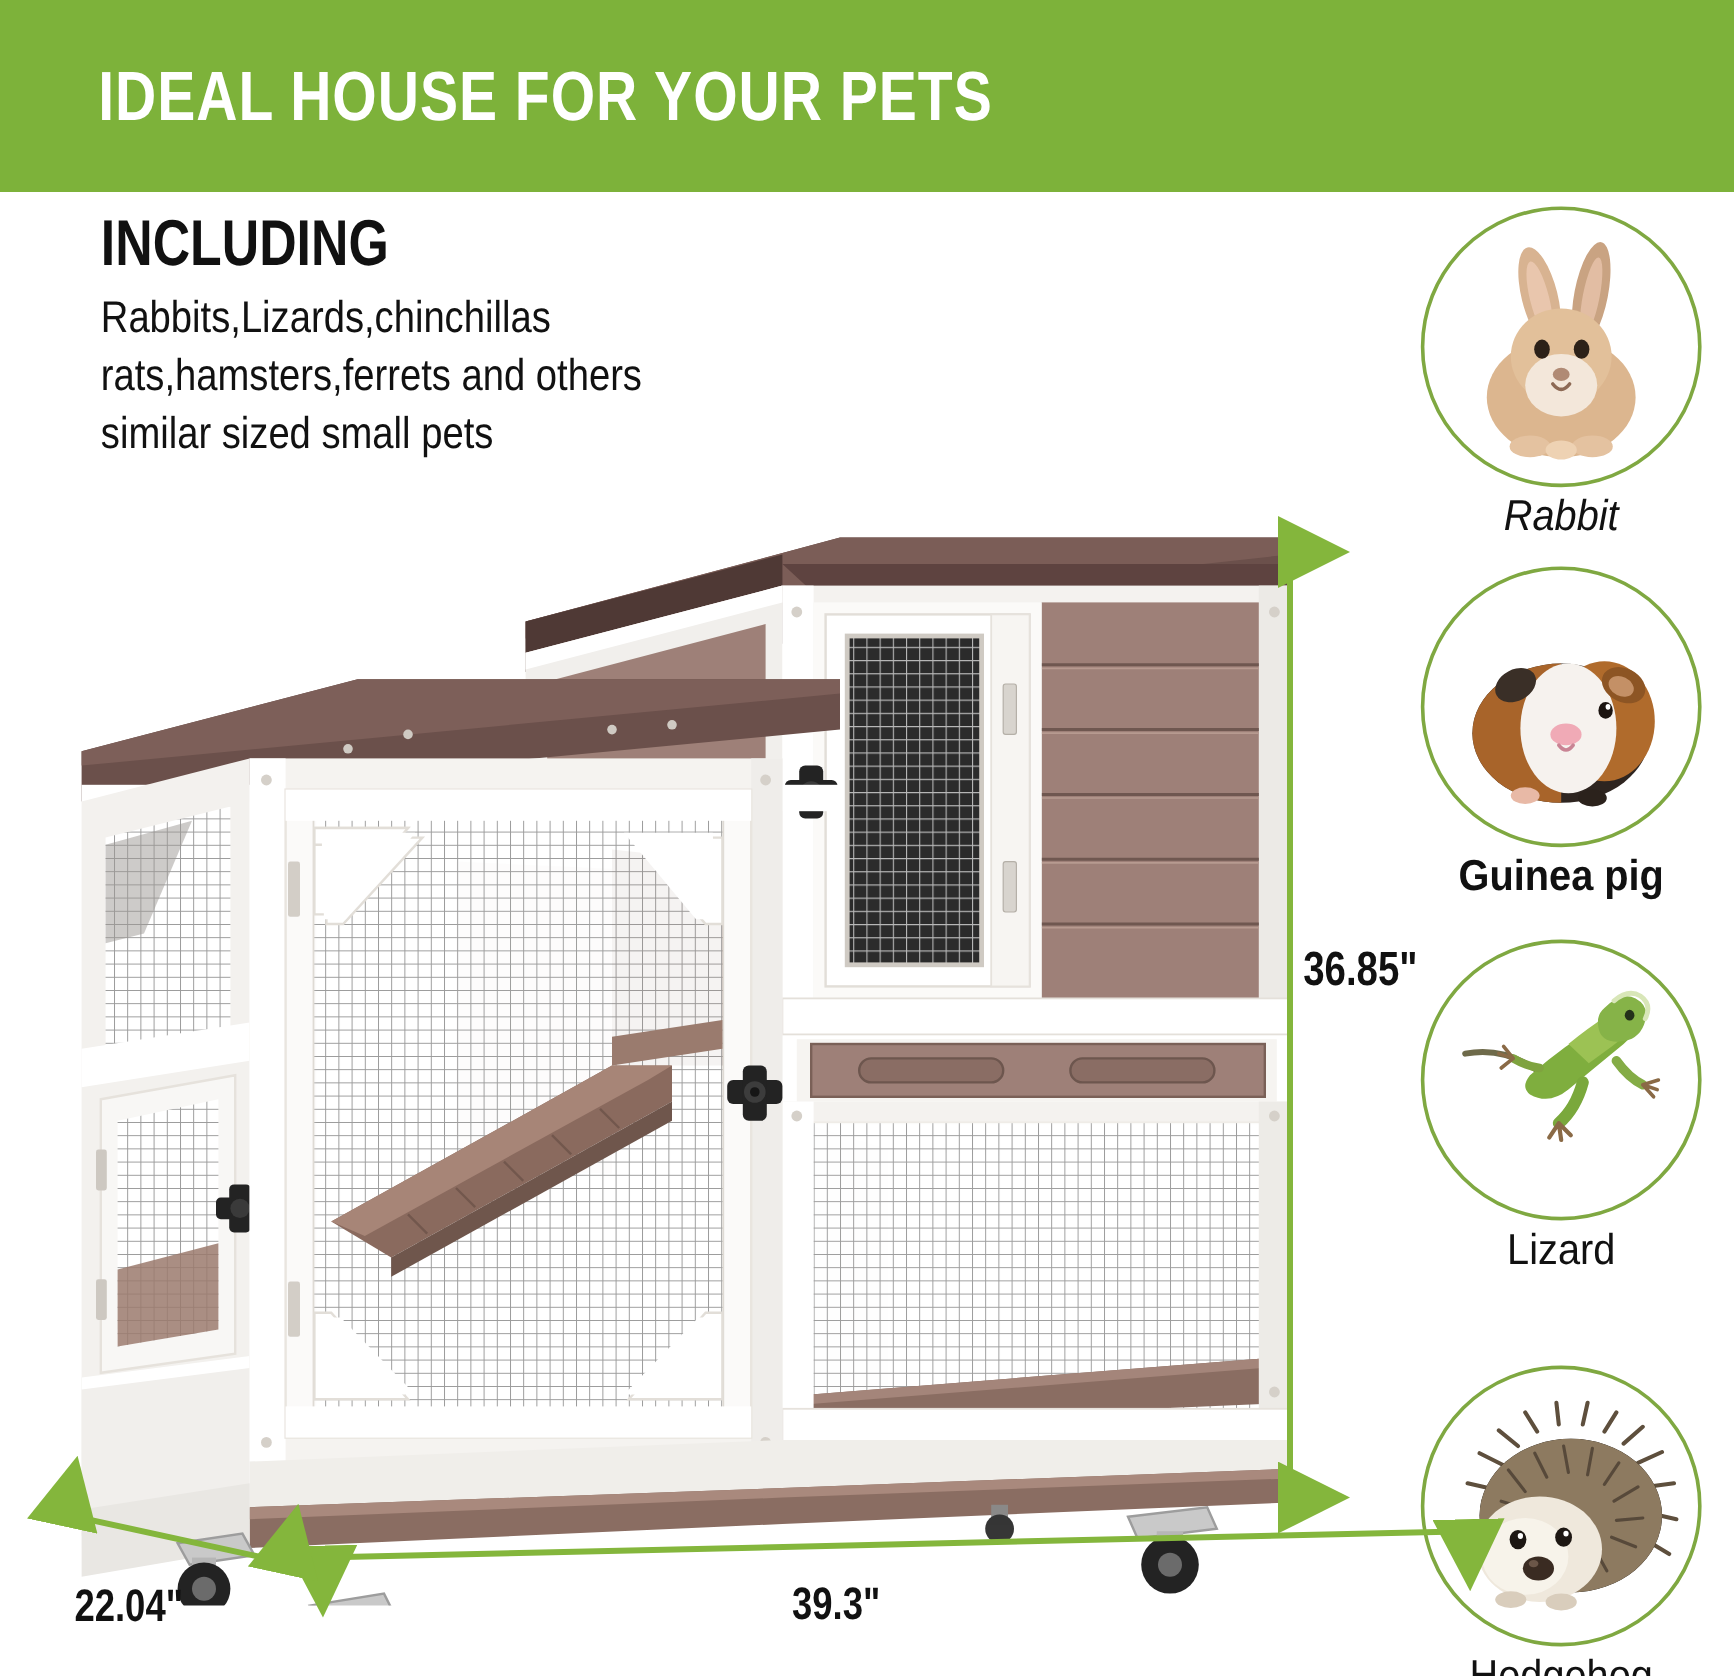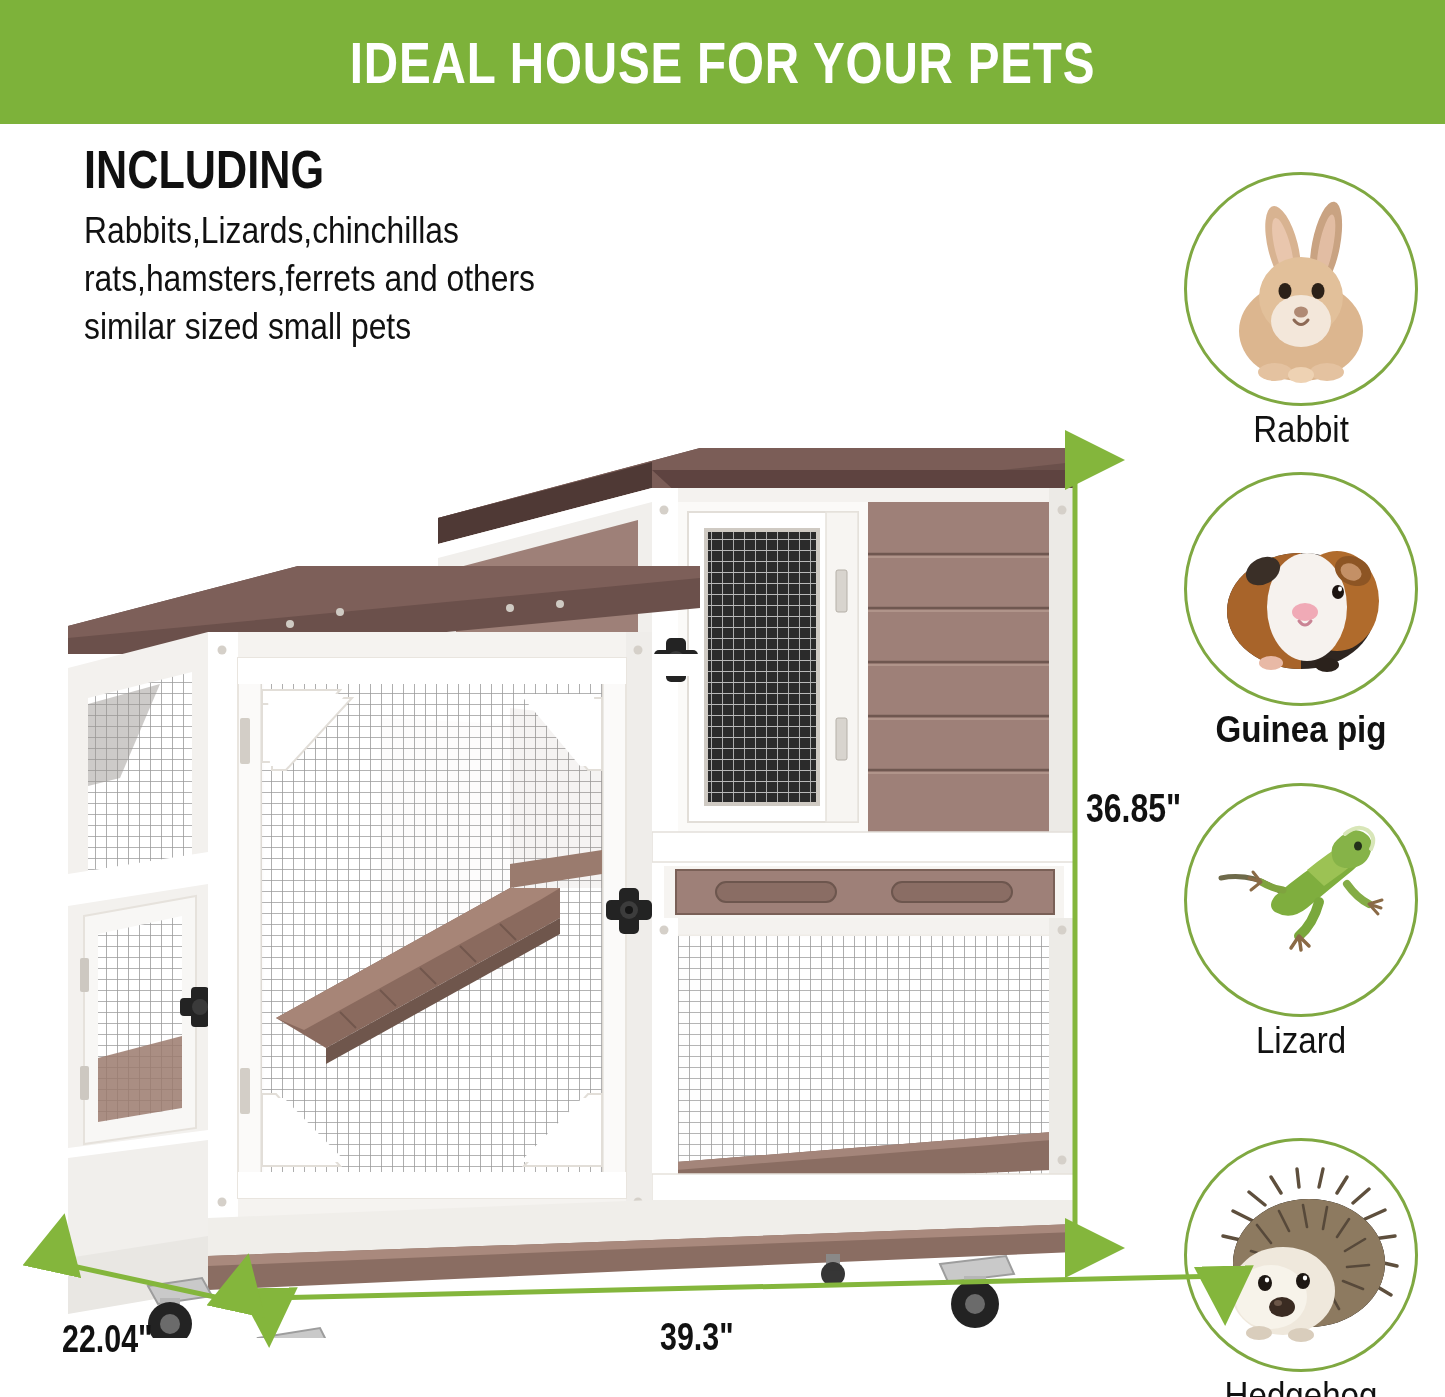--- a/index.html
+++ b/index.html
@@ -1,39 +1,39 @@
 <!DOCTYPE html>
 <html><head>
 <meta charset="utf-8">
 <style>
   html,body{margin:0;padding:0;background:#ffffff;}
   body{width:1445px;height:1397px;position:relative;overflow:hidden;
        font-family:"Liberation Sans","DejaVu Sans",sans-serif;color:#111;}
 
   
-  #header-banner{position:absolute;left:0;top:0;width:1445px;height:124px;
-       background:#7db23a;display:flex;align-items:center;justify-content:center;}
+  #header-banner{position:absolute;left:0;top:0;width:1445px;height:160px;
+       background:#7db23a;display:flex;align-items:center;justify-content:flex-start;}
   #header-title{color:#ffffff;font-size:58px;font-weight:bold;letter-spacing:1px;
        transform:scaleX(.82);transform-origin:center;white-space:nowrap;
        font-family:"Liberation Sans","DejaVu Sans",sans-serif;}
 
   
-  #including-block{position:absolute;left:84px;top:142px;width:760px;}
+  #including-block{position:absolute;left:84px;top:176px;width:760px;}
   #including-heading{font-size:54px;font-weight:bold;line-height:1.02;
        transform:scaleX(.80);transform-origin:left center;letter-spacing:0px;margin:0 0 10px 0;}
   .incl-line{font-size:37px;line-height:1.30;transform:scaleX(.86);
        transform-origin:left center;white-space:nowrap;margin:0;font-weight:350;}
 
   
   .pet-card{position:absolute;width:250px;text-align:center;}
   .pet-ring{width:228px;height:228px;border-radius:50%;border:3px solid #7fa841;
        margin:0 auto;position:relative;background:#fff;overflow:hidden;}
   .pet-label{font-size:36px;margin-top:4px;line-height:1.1;white-space:nowrap;
        transform:scaleX(.92);transform-origin:center;}
-  #pet-card-0{left:1176px;top:172px;}
+  #pet-card-0{left:1176px;top:172px;font-style:italic;}
   #pet-card-1{left:1176px;top:472px;font-weight:bold;}
   #pet-card-2{left:1176px;top:783px;}
   #pet-card-3{left:1176px;top:1138px;}
 
   
   .art{position:absolute;left:0;top:0;width:100%;height:100%;}
 
   
   #product-figure{position:absolute;left:40px;top:418px;width:1060px;height:920px;}
   #product-figure svg{width:100%;height:100%;display:block;}

